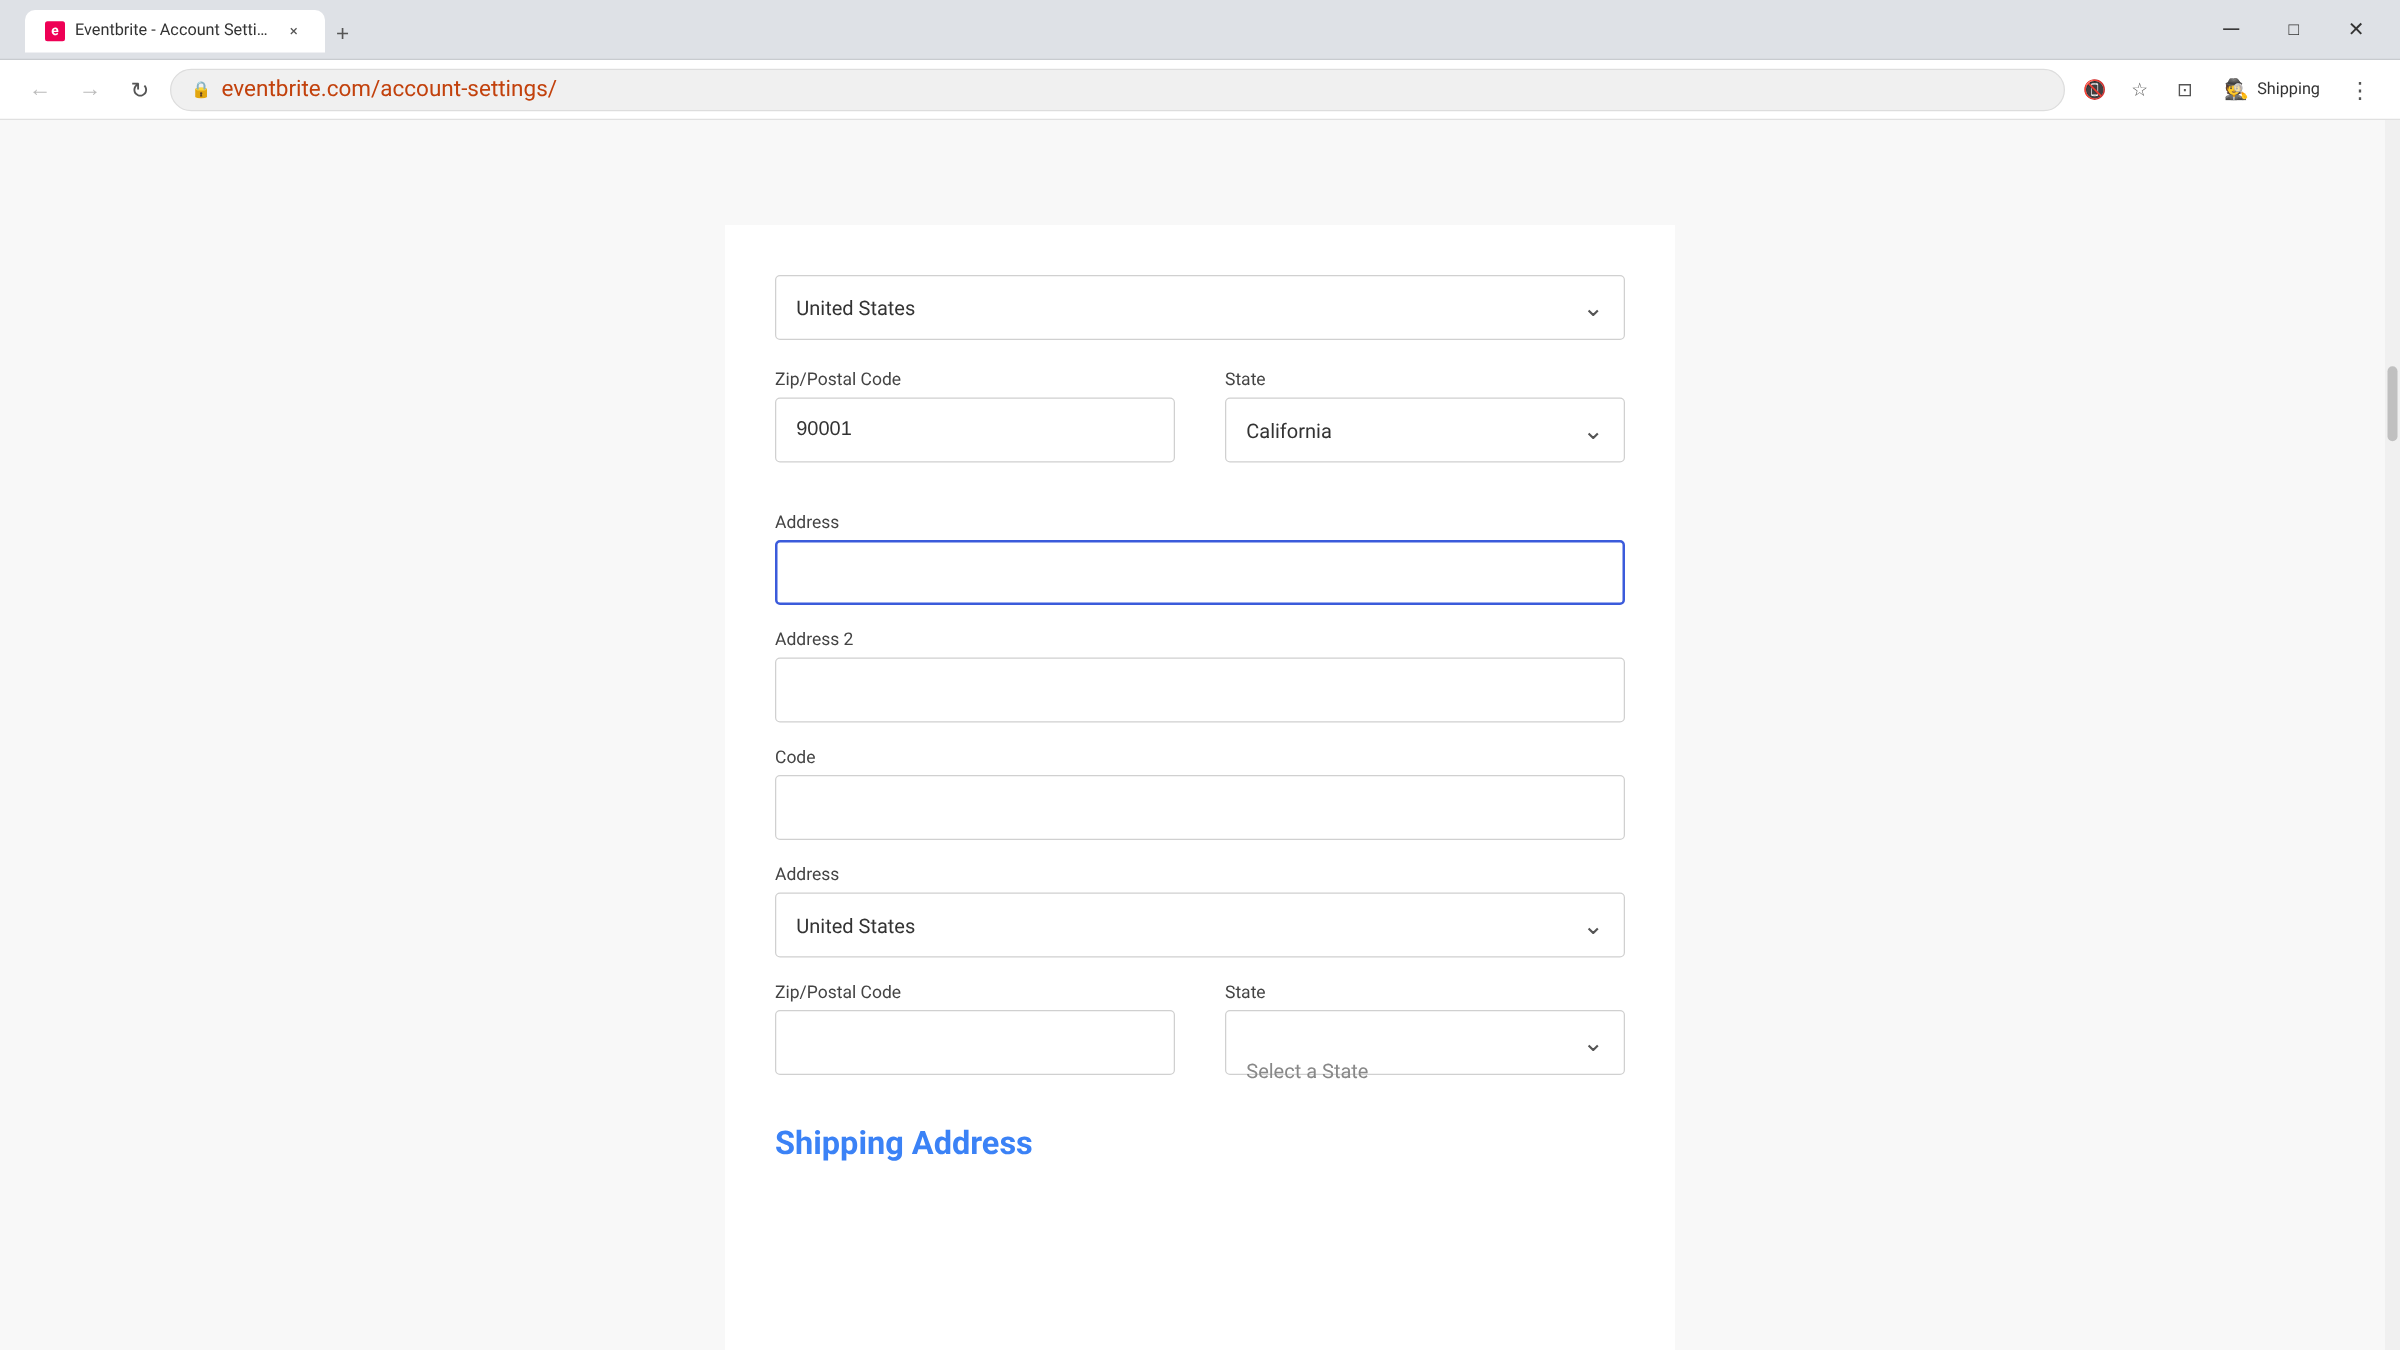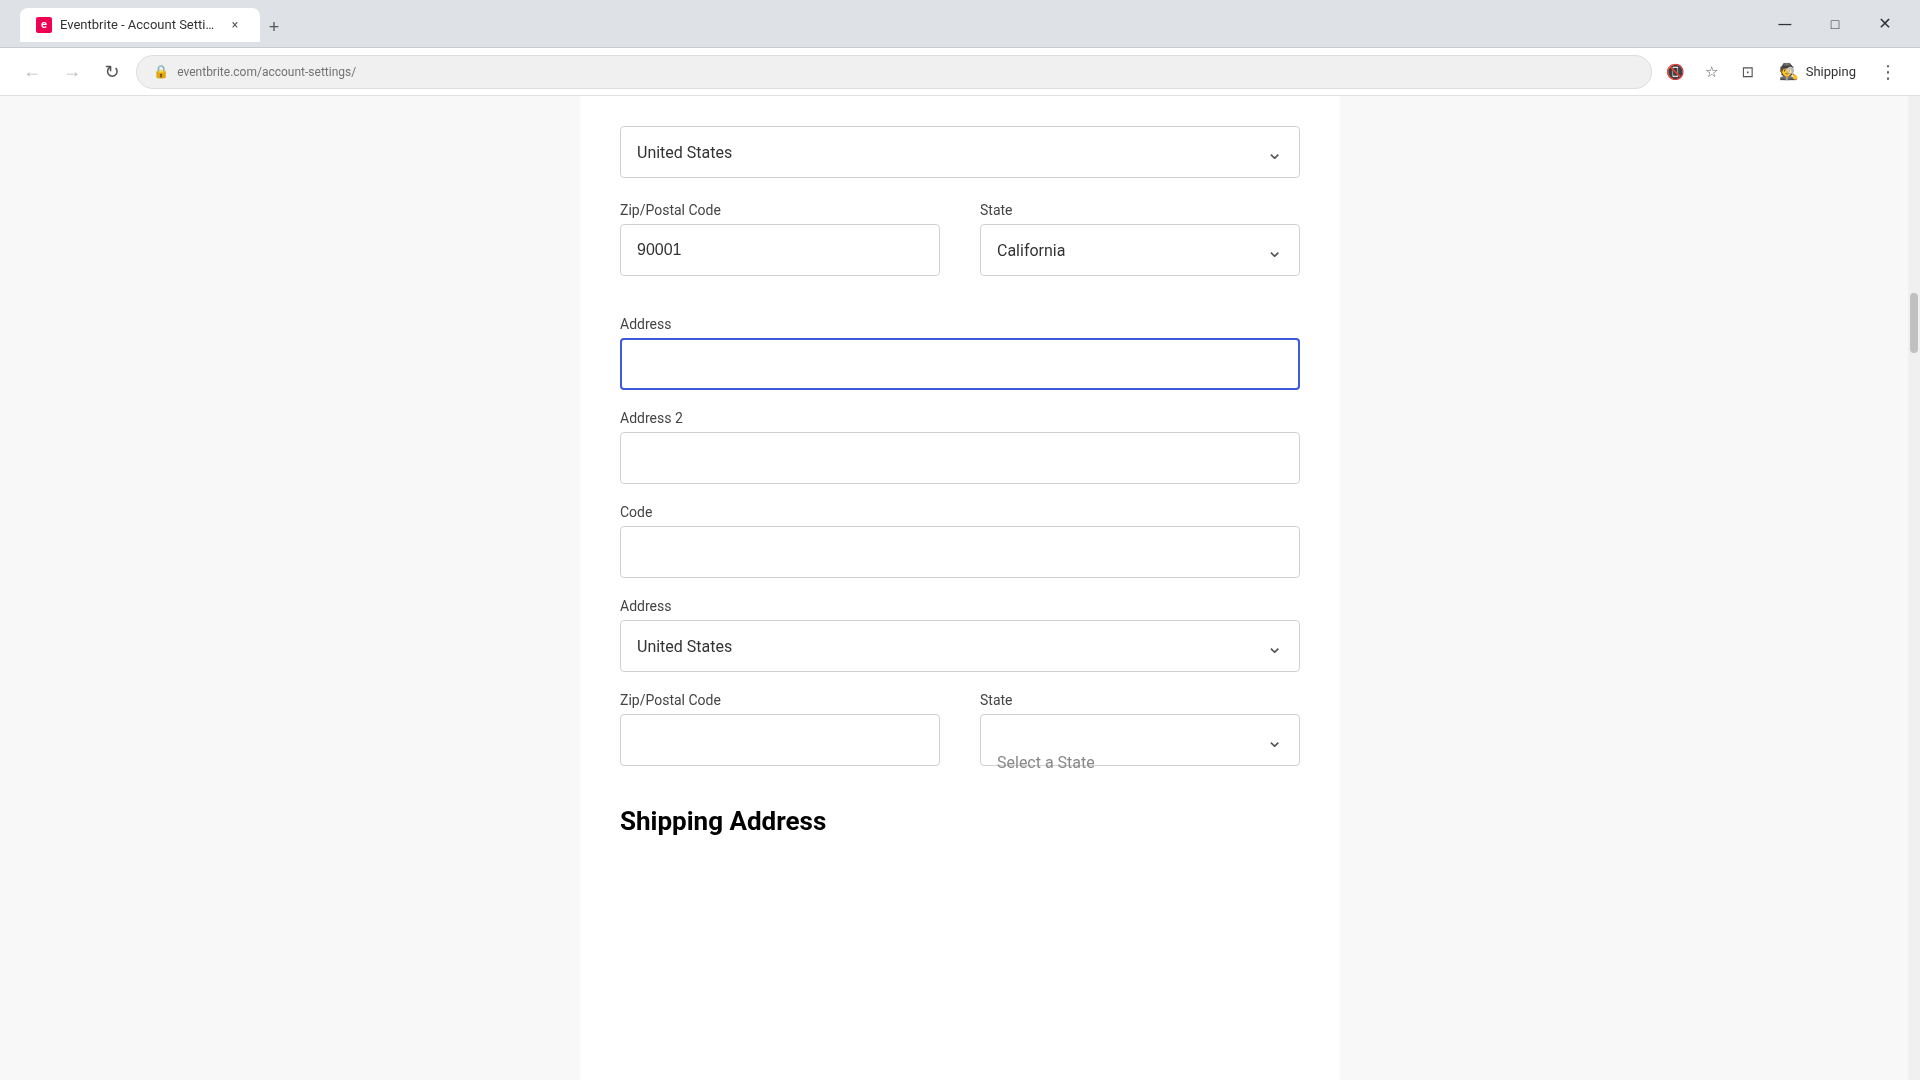--- a/index.html
+++ b/index.html
@@ -147,22 +147,22 @@
       color: #333;
       gap: 8px;
     }
 
     .lock-icon {
       color: #555;
       font-size: 13px;
     }
 
     .address-text {
-      font-size: 12px;
-      color: #737373;
+      font-size: 18px;
+      color: #c2410c;
     }
 
     .nav-right-icons {
       display: flex;
       align-items: center;
       gap: 4px;
     }
 
     .incognito-badge {
       display: flex;
@@ -176,20 +176,21 @@
     }
 
     
     .main-content {
       background: #f8f8f8;
       display: flex;
       justify-content: center;
       padding: 0;
       height: calc(1080px - 96px);
       overflow-y: auto;
+      align-items: flex-end;
     }
 
     .form-container {
       background: #fff;
       width: 760px;
       padding: 40px;
       margin-top: -10px;
       min-height: 900px;
     }
 
@@ -289,21 +290,21 @@
       margin: 0 2px;
     }
 
     .billing-section {
       margin-top: 30px;
     }
 
     .shipping-title {
       font-size: 26px;
       font-weight: 700;
-      color: #000000;
+      color: #3b82f6;
       margin-top: 5px;
     }
   </style>
 </head>
 <body>
 
 <div class="browser-chrome">
   <div class="browser-controls">
     
   </div>

